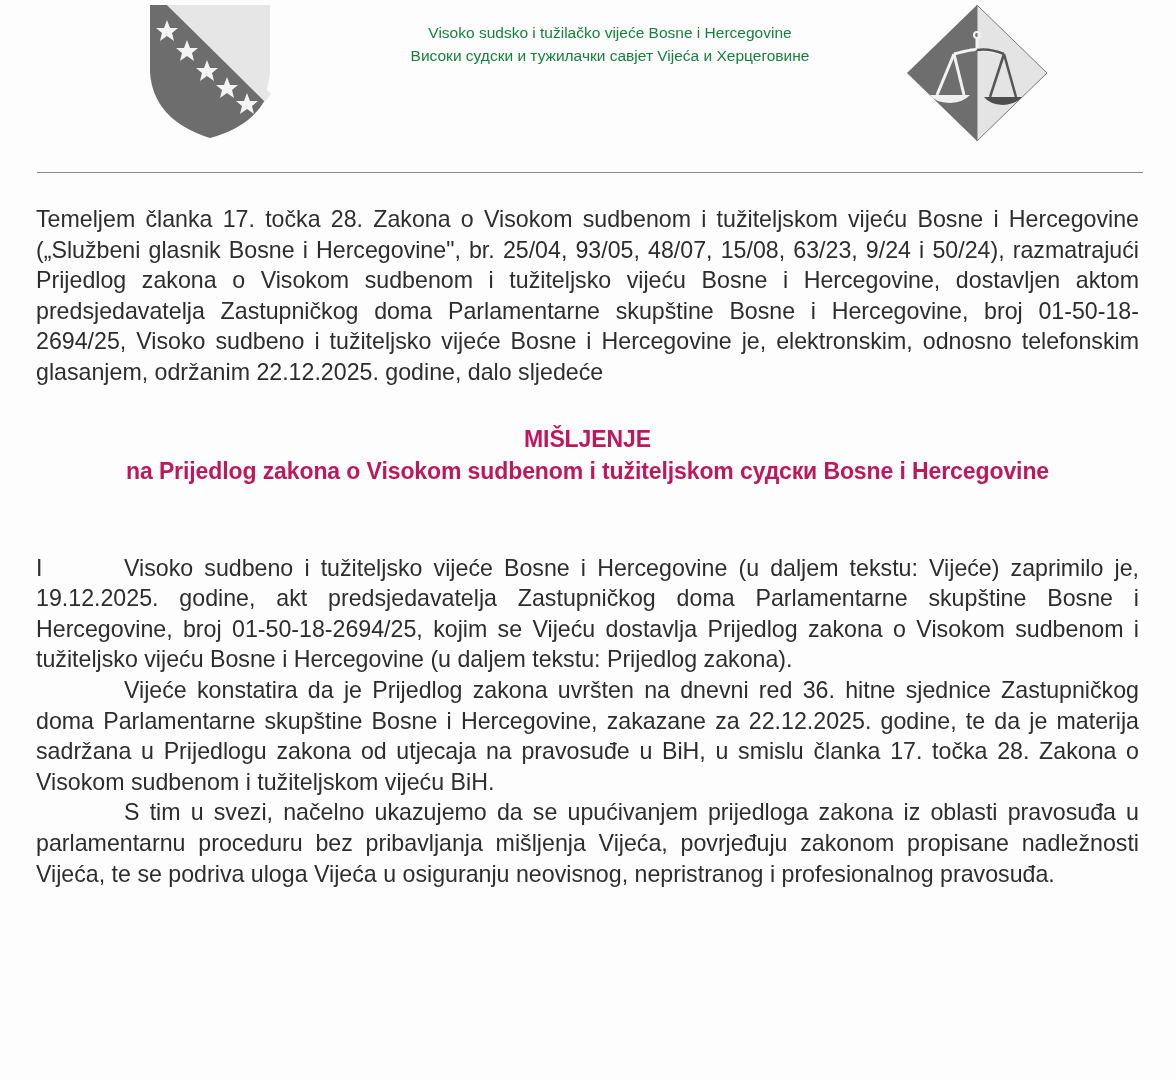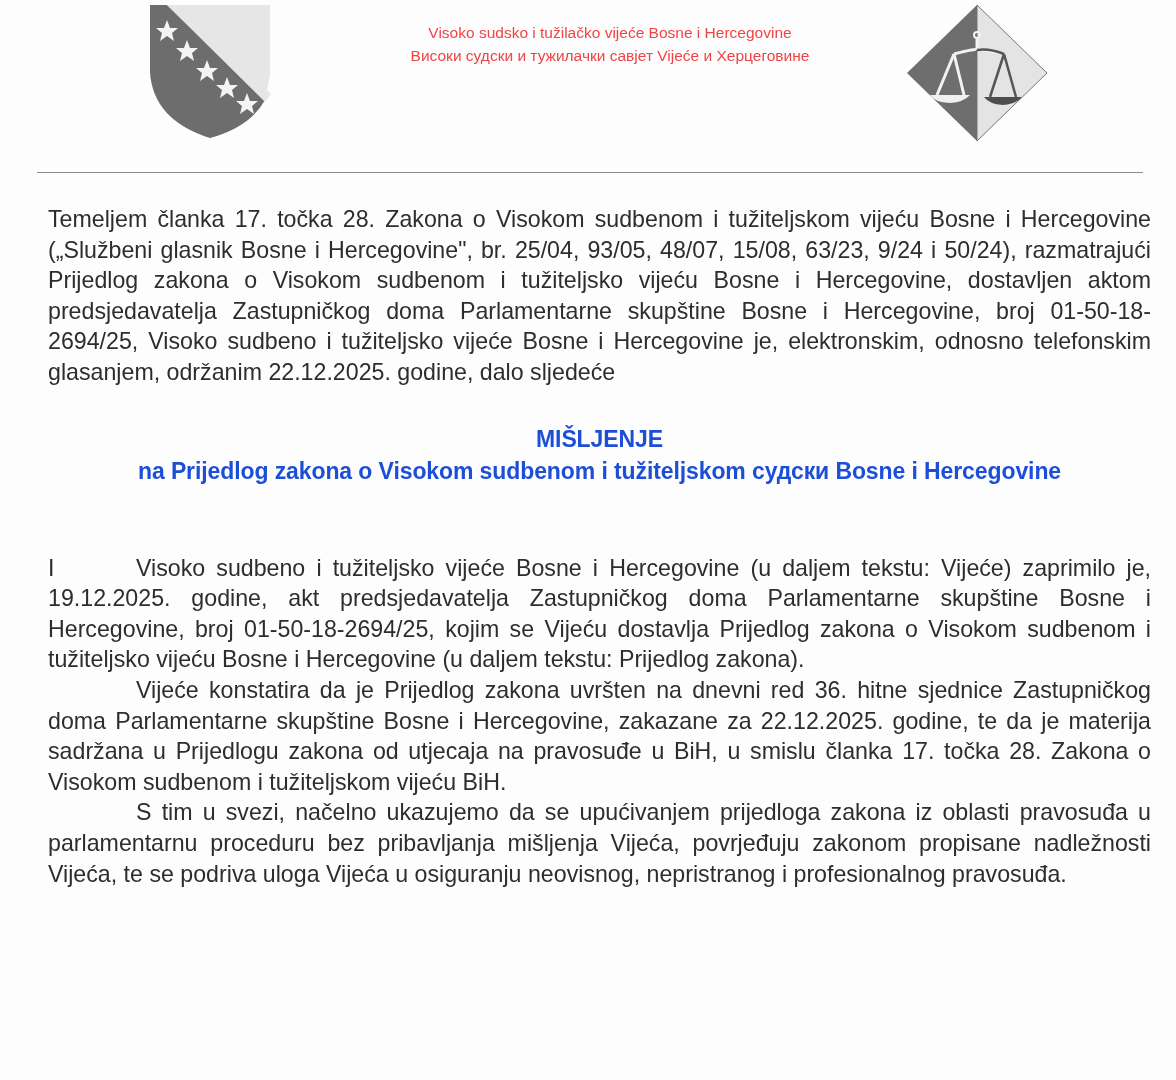--- a/index.html
+++ b/index.html
@@ -7,36 +7,36 @@
     width: 1176px; height: 1080px; overflow: hidden;
     background: #fdfdfd; color: #2b2b2b;
     font-family: "Liberation Sans", sans-serif;
     position: relative;
   }
   .header { position: absolute; left: 0; top: 0; width: 1176px; height: 175px; }
   .coat-of-arms { position: absolute; left: 145px; top: 2px; width: 130px; height: 138px; }
   .scales-logo { position: absolute; left: 904px; top: 2px; width: 146px; height: 142px; }
   .header-titles {
     position: absolute; left: 330px; top: 22px; width: 560px;
-    text-align: center; font-size: 15.5px; line-height: 22.5px; color: #ef4444;
+    text-align: center; font-size: 15.5px; line-height: 22.5px; color: #15803d;
   }
   .header-titles div { white-space: nowrap; }
   .header-rule {
     position: absolute; left: 37px; top: 172px; width: 1106px; height: 0;
     border-top: 1.5px solid #8a8a8a;
   }
   .doc-body {
-    position: absolute; left: 48px; top: 204px; width: 1103px;
+    position: absolute; left: 36px; top: 204px; width: 1103px;
     font-size: 23.2px; line-height: 30.6px; color: #2d2d2d;
   }
   .para { text-align: justify; margin: 0; }
   .intro { margin-bottom: 35px; }
   .opinion-heading {
     text-align: center; font-weight: bold; font-family: "Liberation Sans", sans-serif;
-    font-size: 23px; line-height: 32px; color: #1d4ed8; margin-bottom: 66px;
+    font-size: 23px; line-height: 32px; color: #be185d; margin-bottom: 66px;
     letter-spacing: -0.1px;
   }
   .opinion-heading div { white-space: nowrap; }
   .section-first { position: relative; text-indent: 88px; }
   .section-marker { position: absolute; left: 0; top: 0; text-indent: 0; }
   .indent { text-indent: 88px; }
 </style>
 </head>
 <body>
 
@@ -49,21 +49,21 @@
       <polygon points="22,18 25,26 33,26 27,31 29,39 22,34 15,39 17,31 11,26 19,26"></polygon>
       <polygon points="42,38 45,46 53,46 47,51 49,59 42,54 35,59 37,51 31,46 39,46"></polygon>
       <polygon points="62,58 65,66 73,66 67,71 69,79 62,74 55,79 57,71 51,66 59,66"></polygon>
       <polygon points="82,75 85,83 93,83 87,88 89,96 82,91 75,96 77,88 71,83 79,83"></polygon>
       <polygon points="102,91 105,99 113,99 107,104 109,112 102,107 95,112 97,104 91,99 99,99"></polygon>
     </g>
   </svg>
 
   <div class="header-titles">
     <div>Visoko sudsko i tužilačko vijeće Bosne i Hercegovine</div>
-    <div>Високи судски и тужилачки савјет Vijeće и Херцеговине</div>
+    <div>Високи судски и тужилачки савјет Vijeća и Херцеговине</div>
   </div>
 
   <svg class="scales-logo" viewBox="0 0 146 142">
     <polygon points="73,3 143,71 73,139" fill="#e4e4e4" stroke="#777" stroke-width="1"></polygon>
     <polygon points="73,3 3,71 73,139" fill="#6e6e6e"></polygon>
     <g stroke="#f2f2f2" stroke-width="3" fill="none">
       <path d="M50 52 Q73 46 73 48 Q73 46 100 52"></path>
       <line x1="73" y1="36" x2="73" y2="48"></line>
       <line x1="50" y1="52" x2="33" y2="93"></line>
       <line x1="50" y1="52" x2="60" y2="93"></line>

